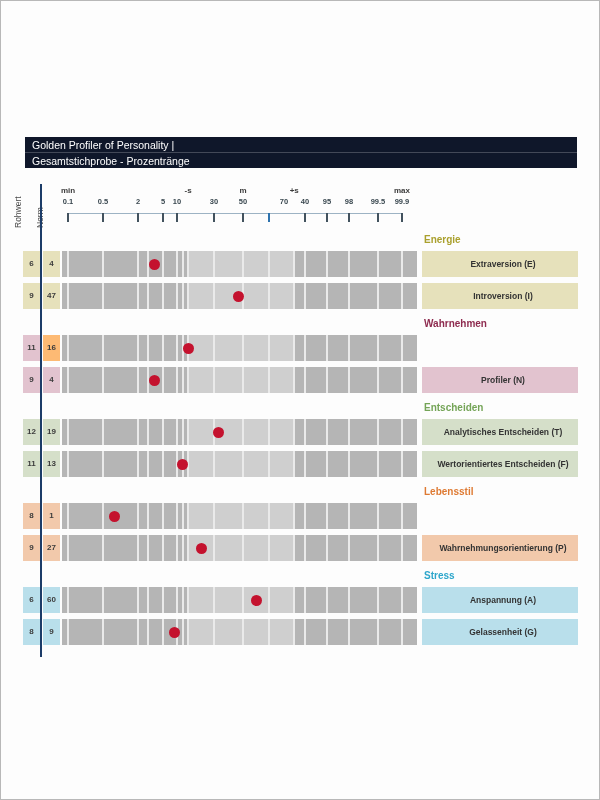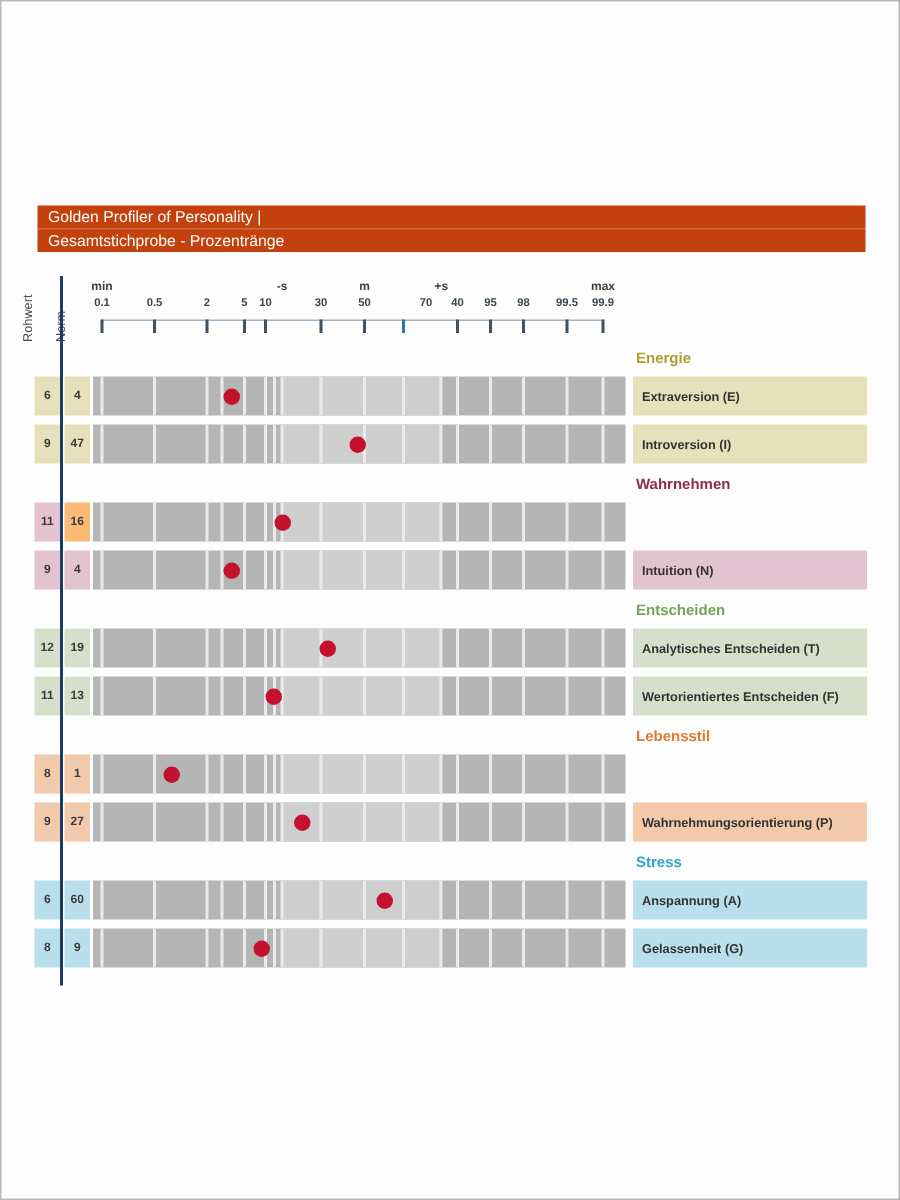--- a/index.html
+++ b/index.html
@@ -33,36 +33,36 @@
   .tnum  { position:absolute; top:11px; width:30px; margin-left:-15px; text-align:center;
            font-size:7.5px; font-weight:bold; color:#39474f; }
   .axline { position:absolute; top:27px; height:1px; background:#9db3c4; }
   .tickmark { position:absolute; top:27px; width:2px; height:9px; margin-left:-1px; background:#42525e; }
 
   .sections { position:absolute; left:0; top:233px; width:600px; height:430px; }
   .section { position:absolute; left:0; width:600px; height:84px; }
   .section-header { position:absolute; left:424px; top:0; height:15px; line-height:14px;
                     font-size:10px; font-weight:bold; }
   .row { position:absolute; left:0; width:600px; height:26px; }
-  .cell { position:absolute; top:0; height:26px; box-sizing:border-box; }
+  .cell { position:absolute; top:0; height:26px; box-sizing:border-box;text-align:center; }
   .c1 { left:23px;  width:17px;  text-align:center; line-height:26px; font-size:8px; font-weight:600; color:#3c3c3c; }
   .c2 { left:43px;  width:17px;  text-align:center; line-height:26px; font-size:8px; font-weight:600; color:#3c3c3c; }
   .band { left:62px; width:355px; background:#b5b5b5; overflow:hidden; }
   .lightzone { position:absolute; top:0; bottom:0; background:#cfcfcf; }
   .sep { position:absolute; top:0; bottom:0; width:2px; margin-left:-1px; background:#eaeaea; }
   .dot { position:absolute; top:7.5px; width:11px; height:11px; border-radius:50%; }
   .lbl { left:422px; width:156px; line-height:26px; font-size:8.5px; font-weight:bold;
          color:#333333; padding-left:6px; white-space:nowrap; overflow:hidden; }
 </style>
 </head>
 <body>
 
 <div class="frame"></div>
 
-<div class="header-bar" id="header-bar" style="background: #c2410c;">
+<div class="header-bar" id="header-bar" style="background: #0f172a;">
   <div class="l1">Golden Profiler of Personality |</div>
   <div class="l2">Gesamtstichprobe - Prozentränge</div>
 </div>
 
 <div class="rot r1">Rohwert</div>
 <div class="rot r2">Norm</div>
 <div class="vdivider" id="vdivider" style="background: rgb(28, 60, 104);"></div>
 
 <div class="axis-strip" id="axis-strip">
     <div class="tmark" style="left: 6px;">min</div>
@@ -199,21 +199,21 @@
           <div class="sep" style="left: 265px;"></div>
           <div class="sep" style="left: 287px;"></div>
           <div class="sep" style="left: 316px;"></div>
           <div class="sep" style="left: 340px;"></div>
           <div class="sep" style="left: 85.5px;"></div>
           <div class="sep" style="left: 120.5px;"></div>
           <div class="sep" style="left: 126.1px;"></div>
           <div class="sep" style="left: 232.2px;"></div>
           <div class="dot" style="left: 87.1667px; background: rgb(196, 18, 46);"></div>
         </div>
-    <div class="cell lbl" style="background: rgb(226, 195, 207);">Intuition (N)</div>
+    <div class="cell lbl" style="background: rgb(226, 195, 207);">Profiler (N)</div>
   </div>
     </div>
     <div class="section" style="top: 168px;">
     <div class="section-header" style="color: rgb(116, 164, 87);">Entscheiden</div>
   <div class="row" style="top: 18px;">
     <div class="cell c1" style="background: rgb(213, 223, 201);">12</div>
     <div class="cell c2" style="background: rgb(213, 223, 201);">19</div>
     <div class="cell band" style="background: rgb(181, 181, 181);">
           <div class="lightzone" style="left: 126.1px; width: 106.1px; background: rgb(207, 207, 207);"></div>
           <div class="sep" style="left: 6px;"></div>

